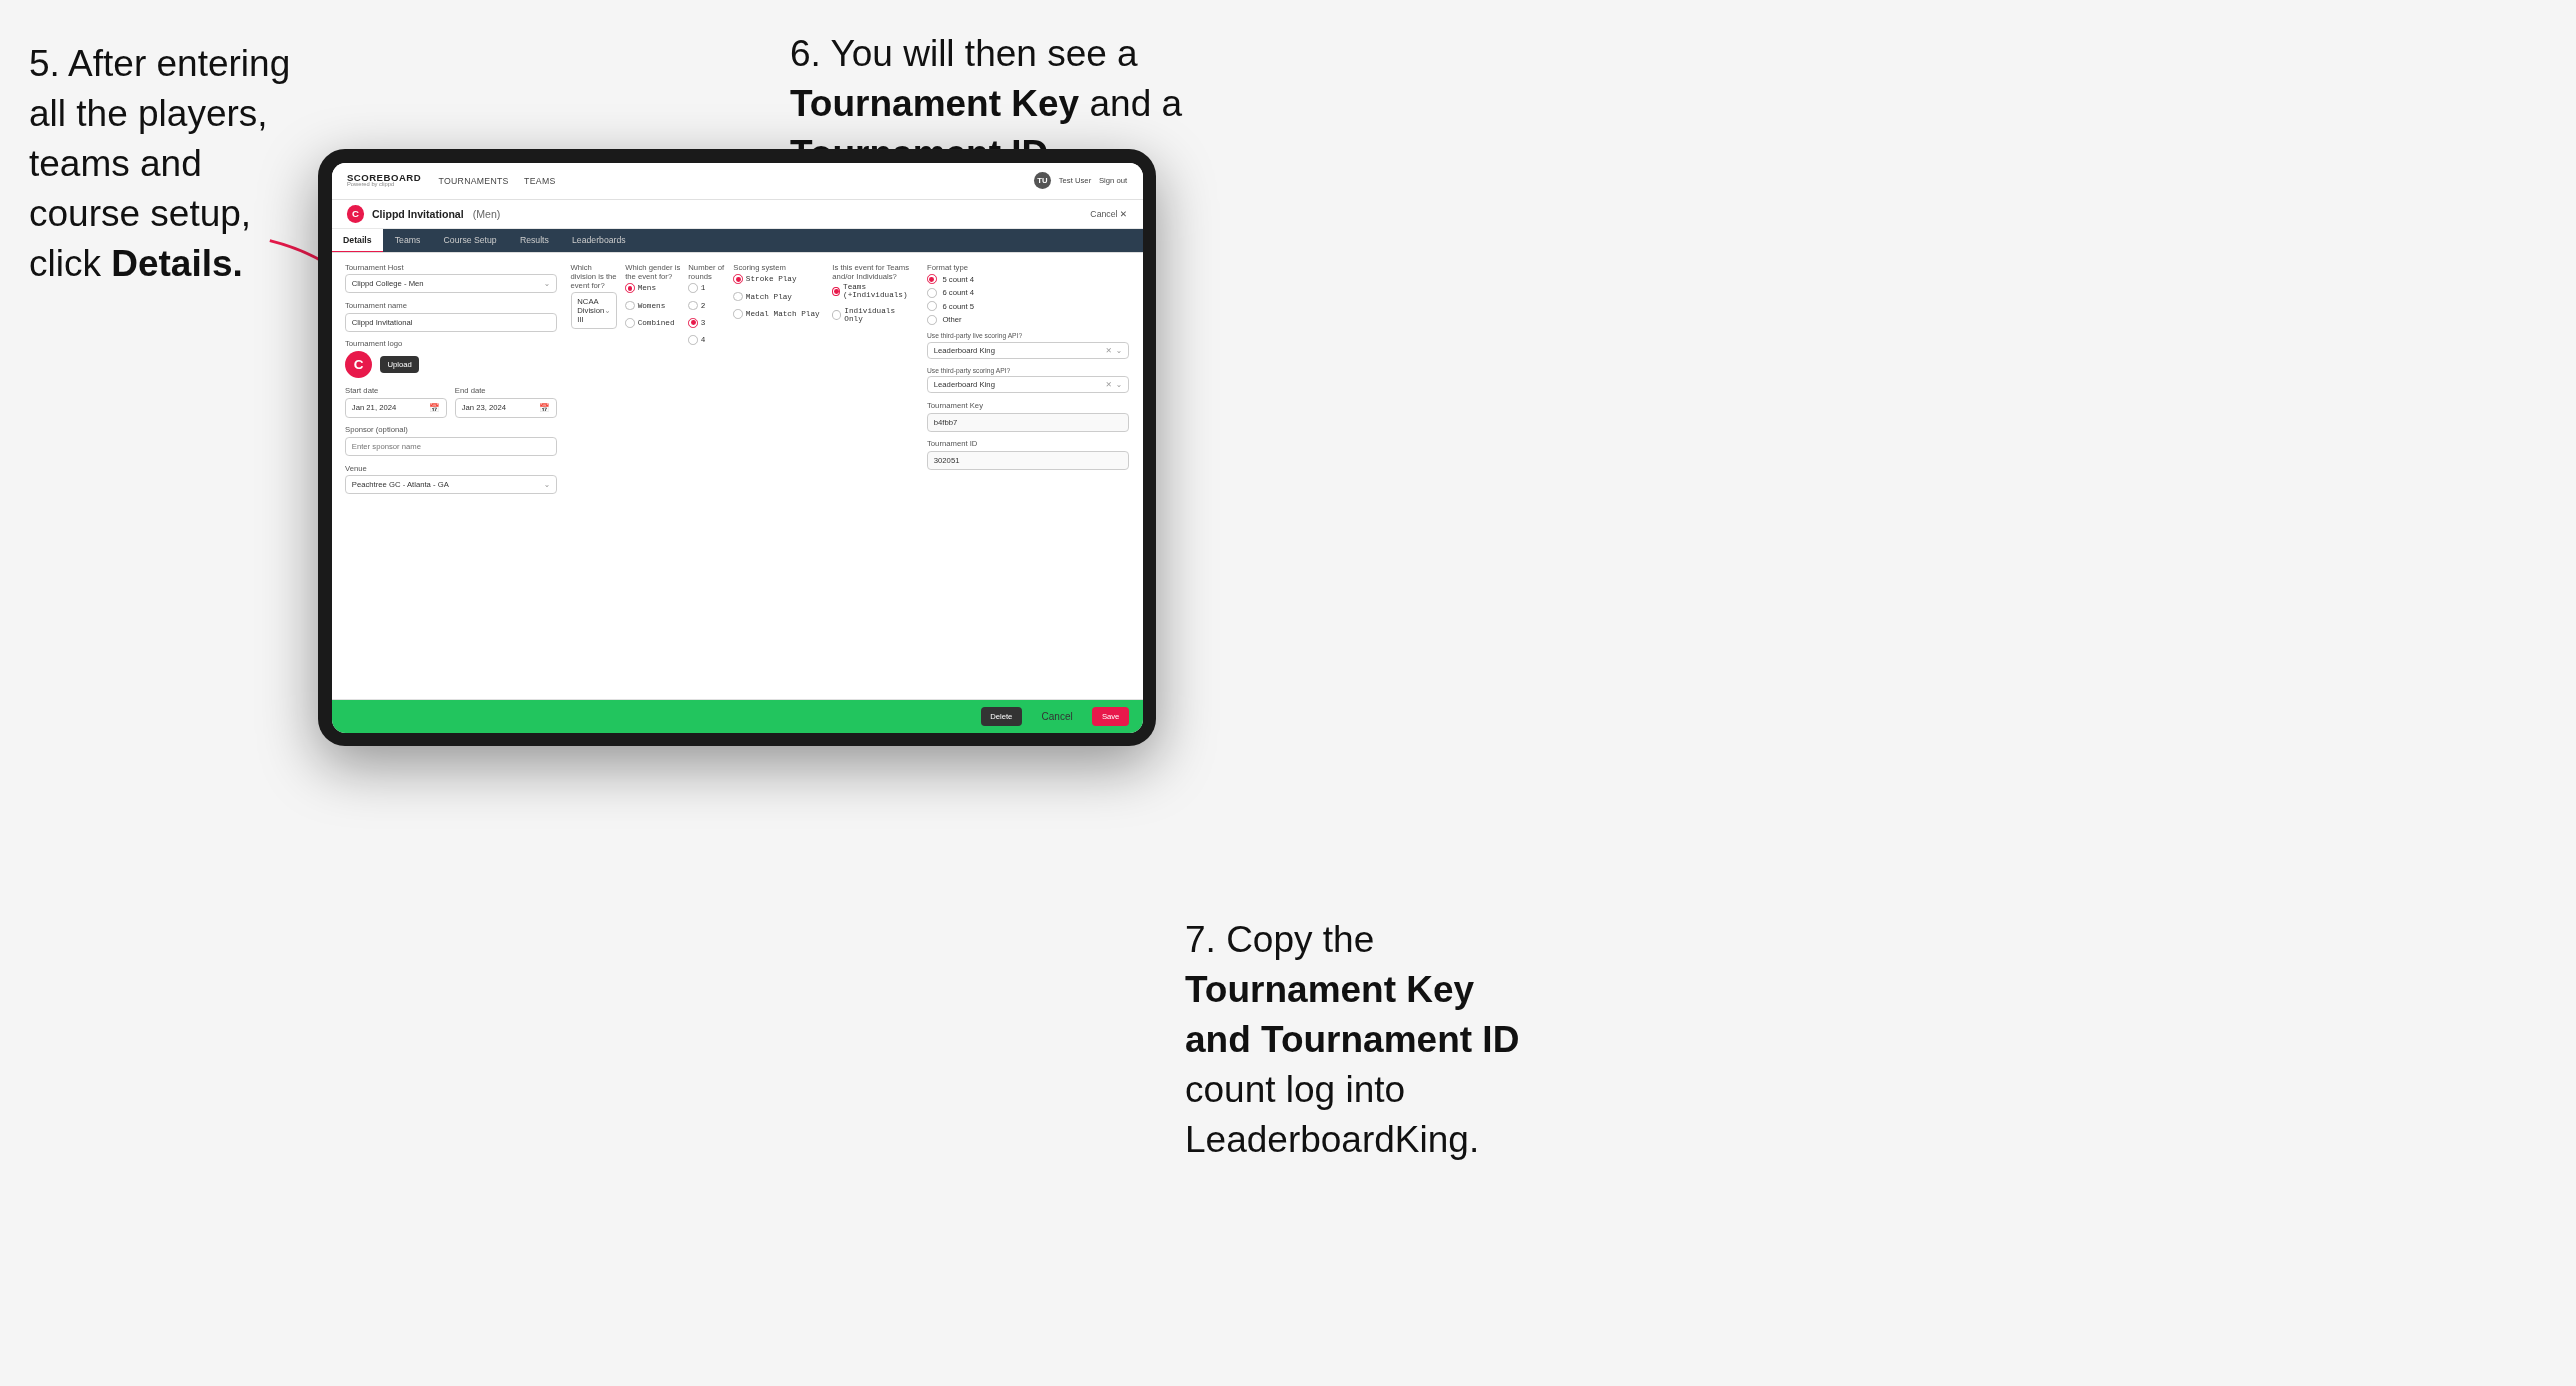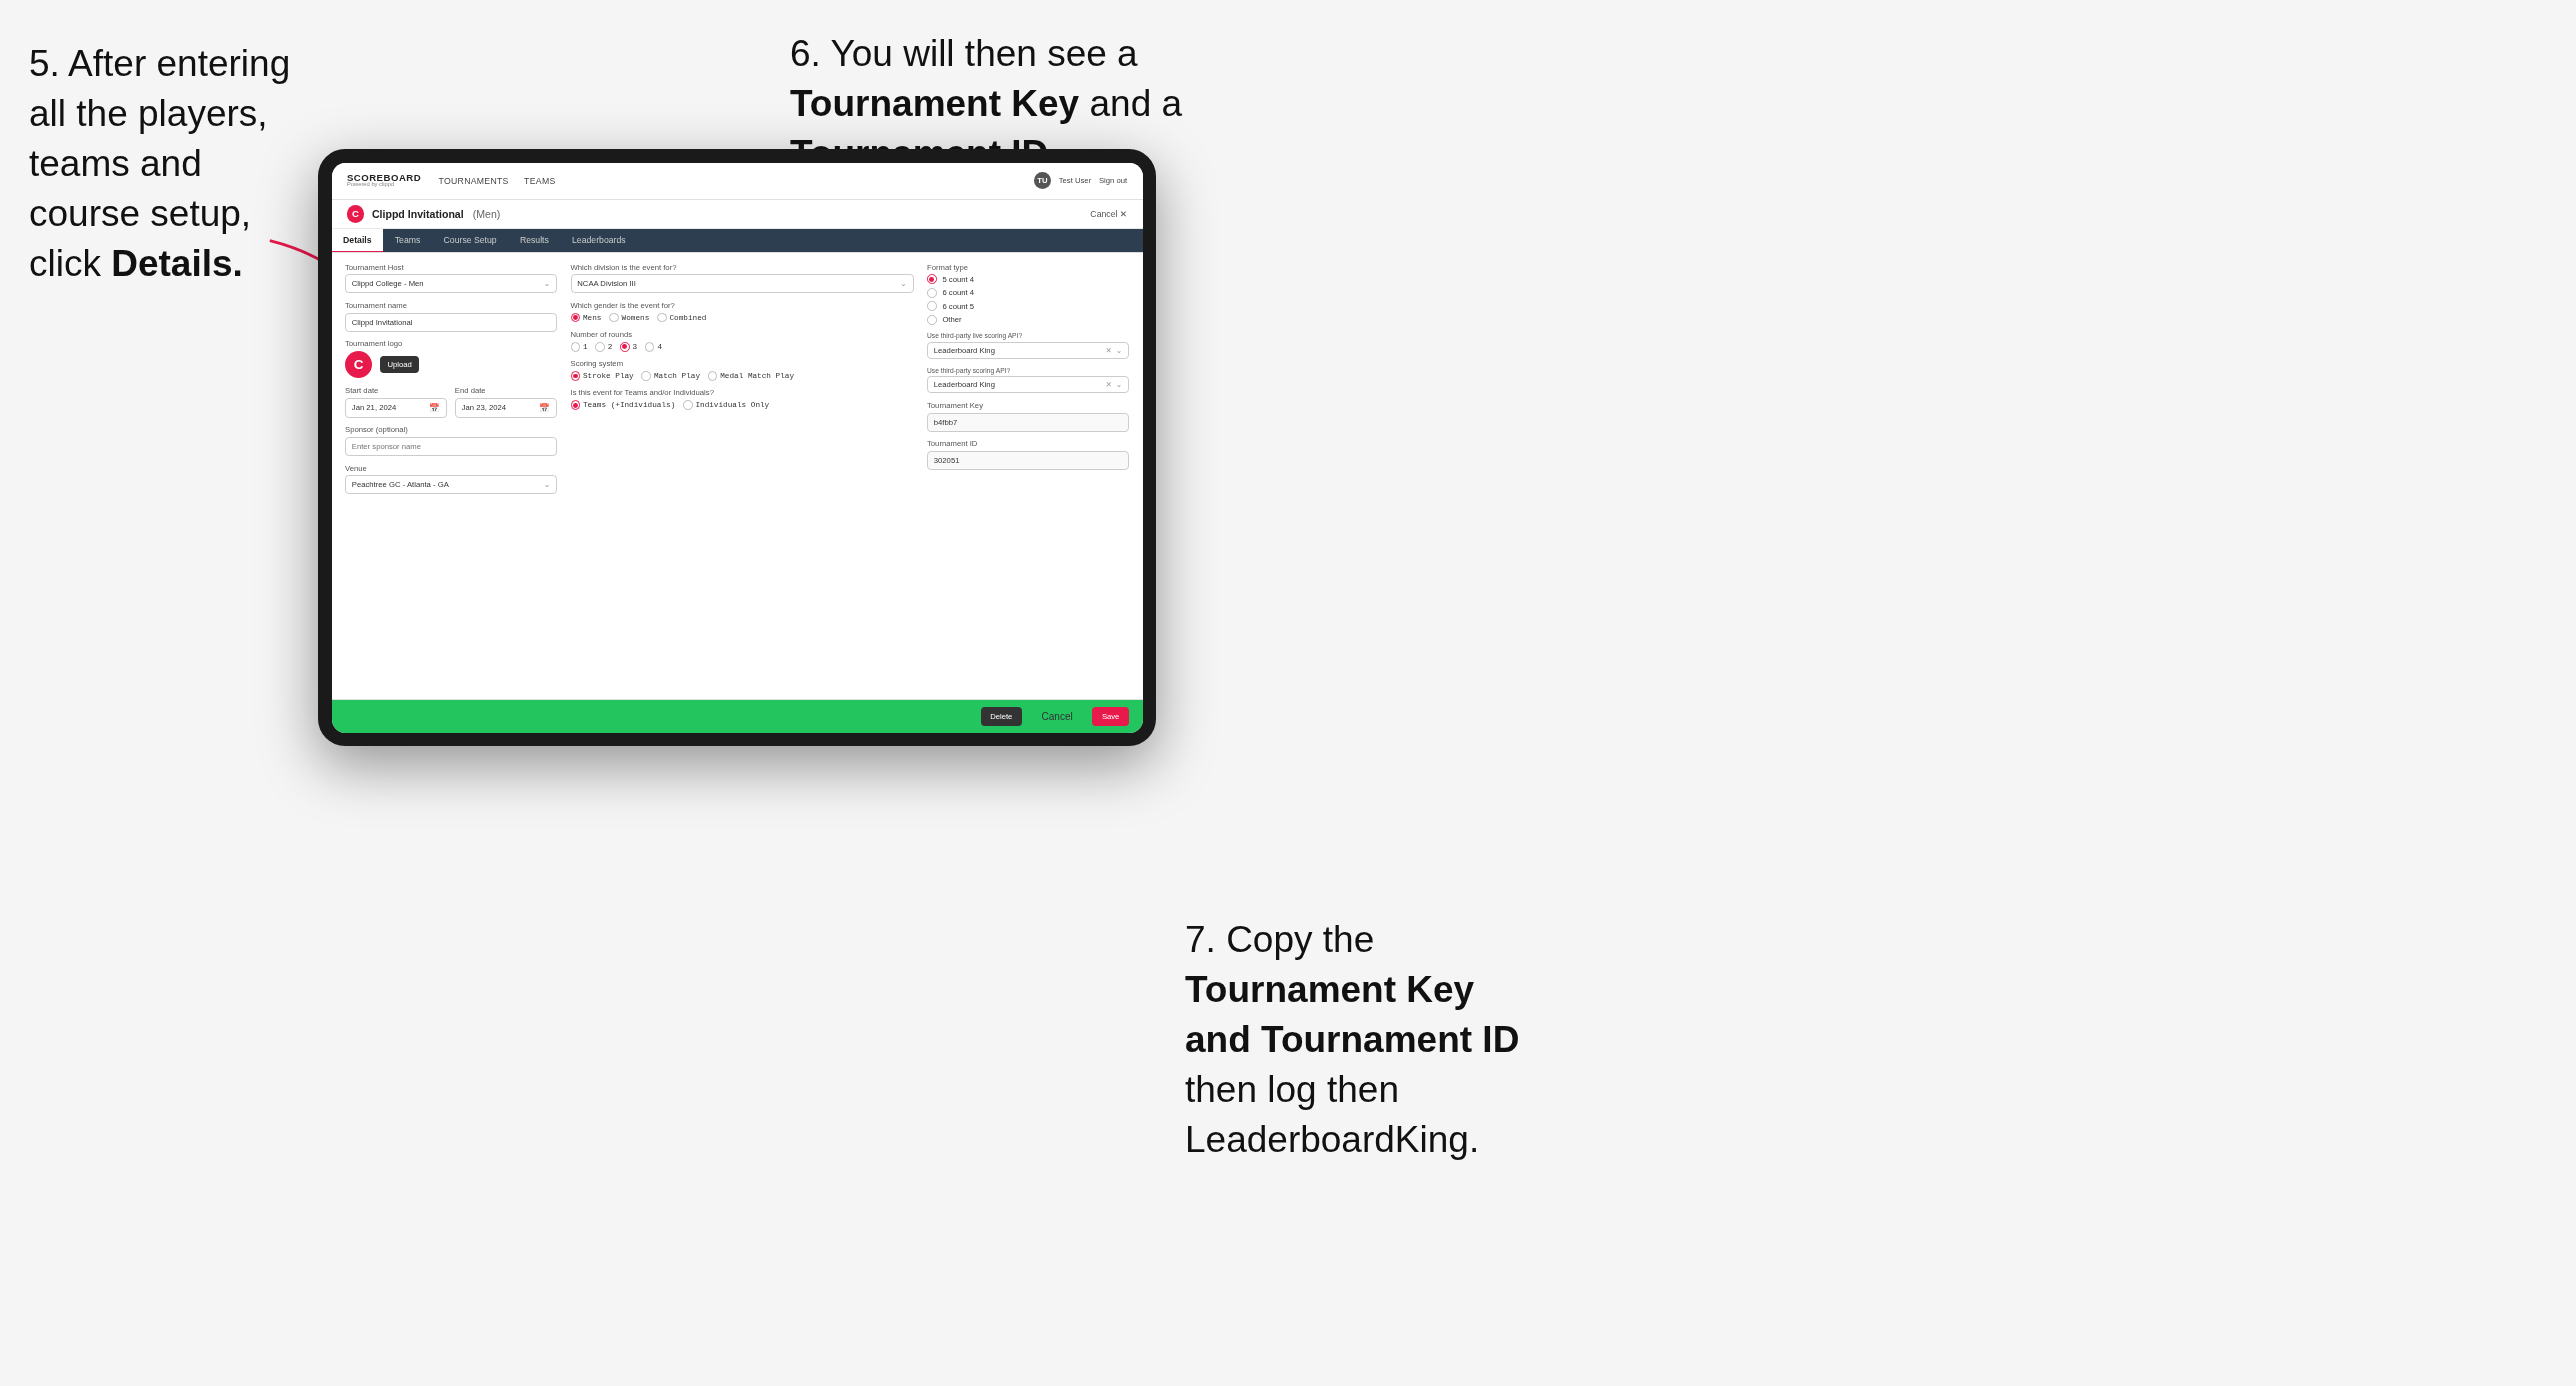--- a/index.html
+++ b/index.html
@@ -188,21 +188,21 @@
       flex-shrink: 0;
       display: flex;
       flex-direction: column;
       gap: 7.7px;
     }
 
     
     .mid-col {
       flex: 1;
       display: flex;
-      flex-direction: column;
+      flex-direction: row;
       gap: 7.7px;
     }
 
     
     .right-col {
       width: 202px;
       flex-shrink: 0;
       display: flex;
       flex-direction: column;
       gap: 7.7px;
@@ -415,21 +415,21 @@
 
 <div class="annotation annotation-top-right">
   <span>6. You will then see a</span><br>
   <strong>Tournament Key</strong><span> and a </span><strong>Tournament ID.</strong>
 </div>
 
 <div class="annotation annotation-bottom-right">
   <span>7. Copy the</span><br>
   <strong>Tournament Key</strong><br>
   <strong>and Tournament ID</strong><br>
-  <span>then log then</span><br>
+  <span>count log into</span><br>
   <span>LeaderboardKing.</span>
 </div>
 
 <svg class="arrow-svg" style="top:231px;left:231px;width:193px;height:173px;" viewBox="0 0 200 180">
   <defs>
     <marker id="arrowhead1" markerWidth="8" markerHeight="6" refX="6" refY="3" orient="auto">
       <polygon points="0 0, 8 3, 0 6" fill="#e8194b"></polygon>
     </marker>
   </defs>
   <path d="M 40 10 Q 160 40 170 160" stroke="#e8194b" stroke-width="3" fill="none" marker-end="url(#arrowhead1)"></path>

